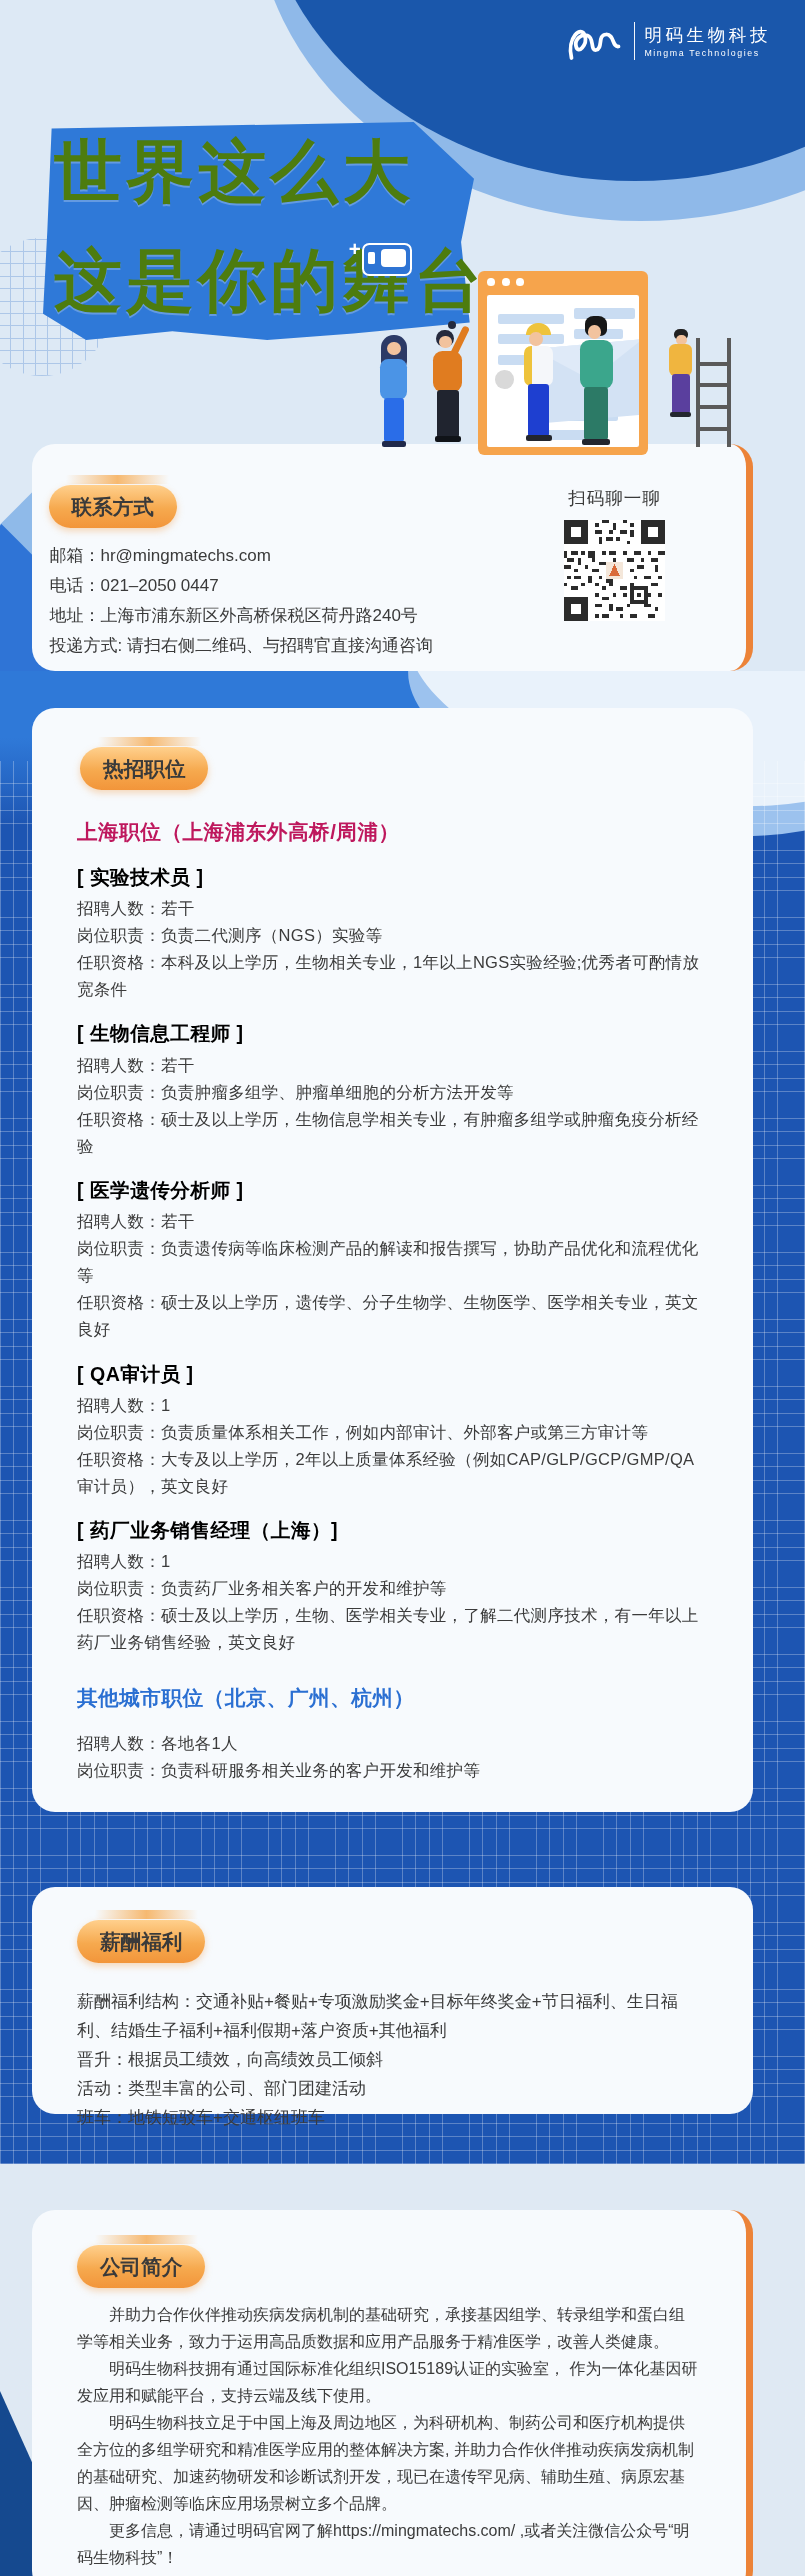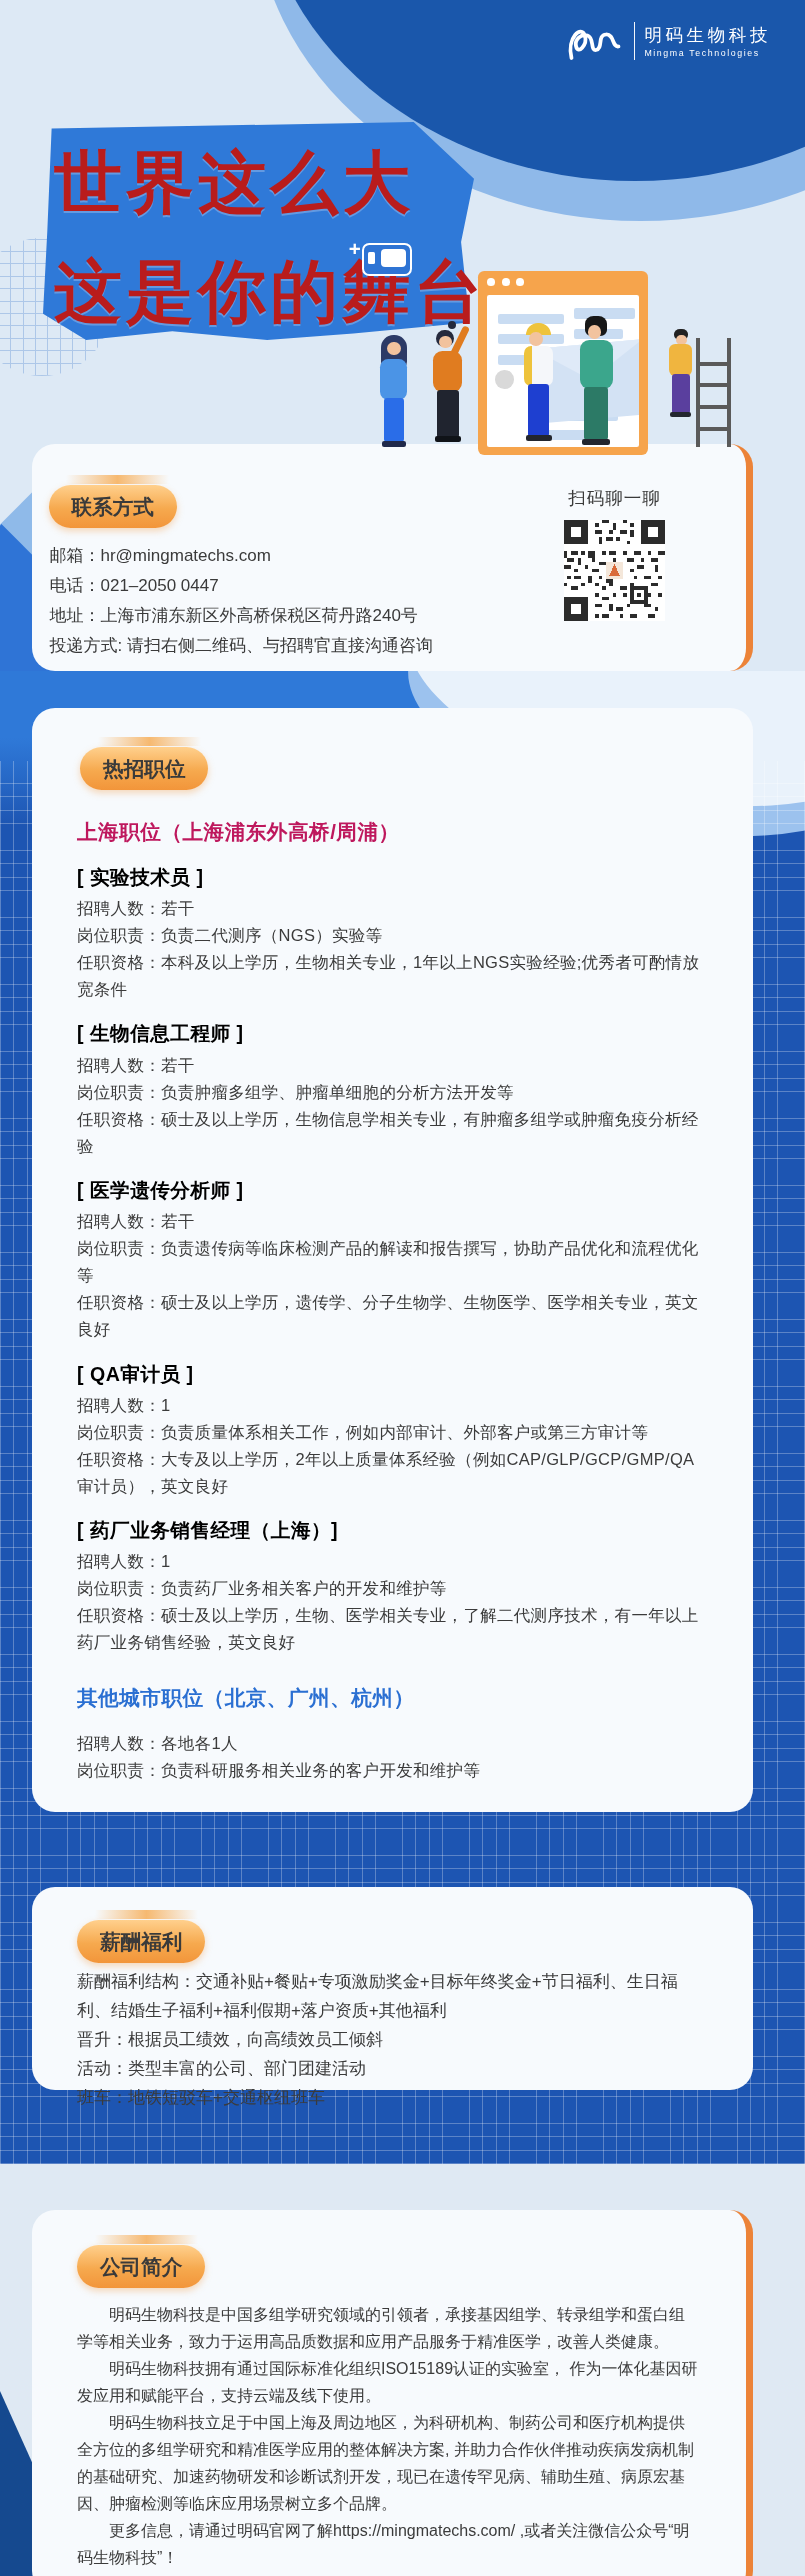--- a/index.html
+++ b/index.html
@@ -33,21 +33,21 @@
     clip-path:polygon(0 0,100% 100%,0 100%);}
   
   .logo{position:absolute;right:34px;top:19.6px;display:flex;align-items:center;z-index:2;}
   .logo svg{display:block;}
   .logo .divider{width:1.5px;height:38px;background:#fff;margin:0 9.3px 0 7.2px;opacity:.95;}
   .logo-text .cn{color:#fff;font-size:17.5px;font-weight:400;letter-spacing:3.6px;line-height:1.2;}
   .logo-text .en{color:#fff;font-size:8.8px;letter-spacing:1.6px;margin-top:2.1px;}
   
   .hero-blob{position:absolute;left:43px;top:122px;width:431px;height:218px;background:#2f79d8;z-index:1;
     clip-path:polygon(2% 3%,86% 0%,100% 26%,97% 55%,99% 92%,72% 97%,52% 100%,30% 96%,10% 100%,0% 88%,1% 50%);}
-  .hero-text{position:absolute;left:54px;top:128px;z-index:2;color:#b91c1c;font-size:68px;font-weight:700;
+  .hero-text{position:absolute;left:54px;top:117px;z-index:2;color:#4d7c0f;font-size:68px;font-weight:700;
     letter-spacing:4.1px;line-height:109px;white-space:nowrap;text-shadow:0 2.1px 0 rgba(255,255,255,.25);}
   
   .illus{position:absolute;left:355px;top:234px;width:417px;height:216px;z-index:4;}
   .vc-cross{position:absolute;left:-6.2px;top:3.1px;color:#fff;font-size:20.6px;font-weight:700;}
   .vc-icon{position:absolute;left:7.2px;top:9.3px;width:50px;height:33px;background:#2e74d4;border:2.6px solid #fff;border-radius:7.2px;}
   .vc-icon i{position:absolute;right:4.1px;top:4.1px;width:25px;height:17.5px;background:#fff;border-radius:4.1px;}
   .vc-icon b{position:absolute;left:4.1px;top:7.2px;width:7.2px;height:11.3px;background:#fff;border-radius:1.5px;}
   .win{position:absolute;left:123px;top:37px;width:170px;height:184px;background:#f6a44c;border-radius:6.2px;}
   .win .dot{position:absolute;top:7.2px;width:7.7px;height:7.7px;border-radius:50%;background:#fff;}
   .win .inner{position:absolute;left:9.3px;top:24px;right:9.3px;bottom:8.2px;background:#fff;border-radius:2.1px;overflow:hidden;}
@@ -80,23 +80,23 @@
   .jobs-pill{margin-left:3.1px;}
   .sec-heading{font-size:20.6px;font-weight:700;margin-top:28px;letter-spacing:0.5px;}
   .sec-heading.orange{color:#be185d;}
   .sec-heading.blue{color:#2a6fd2;}
   .job{margin-top:17.5px;}
   .job-title{font-size:19.6px;font-weight:700;margin-bottom:4.1px;letter-spacing:0.5px;}
   .job-title.orange{color:#000000;}
   .job-title.blue{color:#418ae4;}
   .job-row{font-size:16.5px;line-height:27px;color:#3b3b3b;letter-spacing:0.3px;}
   
-  #benefits-card{top:1887px;height:203px;}
+  #benefits-card{top:1887px;height:227px;}
   .benefits-inner{padding:33px 46px 0 45px;}
-  .benefit-rows{margin-top:4px;font-size:17px;line-height:29px;color:#3b3b3b;}
+  .benefit-rows{margin-top:24px;font-size:17px;line-height:29px;color:#3b3b3b;}
   
   #about-card{top:2210px;height:384px;}
   .about-inner{padding:35px 47px 0 45px;}
   .about-paras{margin-top:12.4px;font-size:16px;line-height:27px;color:#3b3b3b;}
   .about-paras p{margin:0;text-indent:2em;}
 </style>
 </head>
 <body>
 
 <div id="poster">
@@ -378,21 +378,21 @@
         <div>活动：类型丰富的公司、部门团建活动</div>
         <div>班车：地铁短驳车+交通枢纽班车</div>
       </div>
     </div>
   </div>
 
   <div class="card orange-edge" id="about-card">
     <div class="about-inner">
       <span class="pill pill-glow">公司简介</span>
       <div class="about-paras">
-        <p>明码生物科技是中国多组学研究领域的引领者，承接基因组学、转录组学和蛋白组学等相关业务，致力于运用高品质数据和应用产品服务于精准医学，改善人类健康。</p>
+        <p>并助力合作伙伴推动疾病发病机制的基础研究，承接基因组学、转录组学和蛋白组学等相关业务，致力于运用高品质数据和应用产品服务于精准医学，改善人类健康。</p>
         <p>明码生物科技拥有通过国际标准化组织ISO15189认证的实验室， 作为一体化基因研发应用和赋能平台，支持云端及线下使用。</p>
         <p>明码生物科技立足于中国上海及周边地区，为科研机构、制药公司和医疗机构提供全方位的多组学研究和精准医学应用的整体解决方案, 并助力合作伙伴推动疾病发病机制的基础研究、加速药物研发和诊断试剂开发，现已在遗传罕见病、辅助生殖、病原宏基因、肿瘤检测等临床应用场景树立多个品牌。</p>
         <p>更多信息，请通过明码官网了解https://mingmatechs.com/ ,或者关注微信公众号“明码生物科技”！</p>
       </div>
     </div>
   </div>
 
 </div>
 
 

